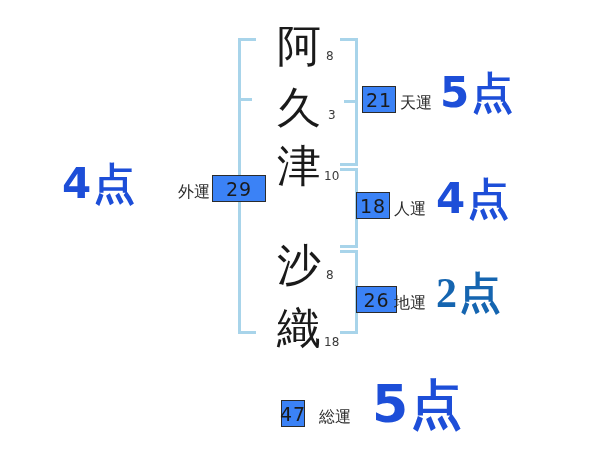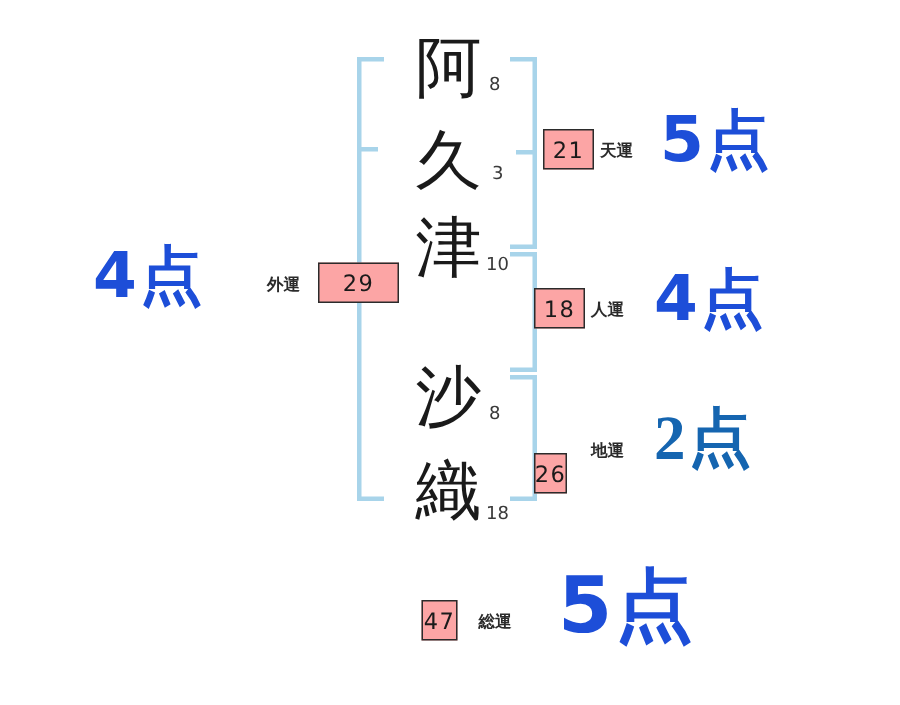--- a/index.html
+++ b/index.html
@@ -54,38 +54,37 @@
   .tick {
     position: absolute;
     height: 3px;
     background: #a8d4ea;
   }
 
   
   .numbox {
     position: absolute;
     border: 1.5px solid #2b2b2b;
-    background: #fca5a5;
+    background: #3b82f6;
     font-family: "DejaVu Sans", sans-serif;
-    font-size: 15px;
+    font-size: 19px;
     color: #1a1a1a;
     display: flex;
     align-items: center;
     justify-content: center;
     box-sizing: border-box;
     letter-spacing: 1px;
   }
   .unlabel {
     position: absolute;
     font-family: "DejaVu Sans", sans-serif;
-    font-size: 11px;
+    font-size: 16px;
     color: #2b2b2b;
     line-height: 1;
     white-space: nowrap;
-    font-weight: bold;
   }
 
   
   .score {
     position: absolute;
     font-family: "DejaVu Sans", sans-serif;
     font-size: 42px;
     font-weight: bold;
     line-height: 1;
     white-space: nowrap;
@@ -131,21 +130,21 @@
   <div class="score score-red" style="left:440px; top:72px;">5点</div>
 
   <div class="brk brk-right" style="left:340px; top:168px; width:18px; height:80px;"></div>
 
   <div class="numbox" style="left:356px; top:192px; width:34px; height:27px;">18</div>
   <div class="unlabel" style="left:394px; top:201px;text-align:right;">人運</div>
   <div class="score score-red" style="left:436px; top:178px;">4点</div>
 
   <div class="brk brk-right" style="left:340px; top:250px; width:18px; height:84px;"></div>
 
-  <div class="numbox" style="left:356px; top:302px; width:22px; height:27px;">26</div>
+  <div class="numbox" style="left:356px; top:286px; width:41px; height:27px;">26</div>
   <div class="unlabel" style="left:394px; top:295px;">地運</div>
   <div class="score score-blue" style="left:436px; top:272px;font-family:Liberation Serif, serif;">2点</div>
 
   <div class="numbox" style="left:281px; top:400px; width:24px; height:27px;">47</div>
   <div class="unlabel" style="left:319px; top:409px;">総運</div>
   <div class="score score-red score-big" style="left:372px; top:378px;">5点</div>
 
 </div>
 
 </body></html>

